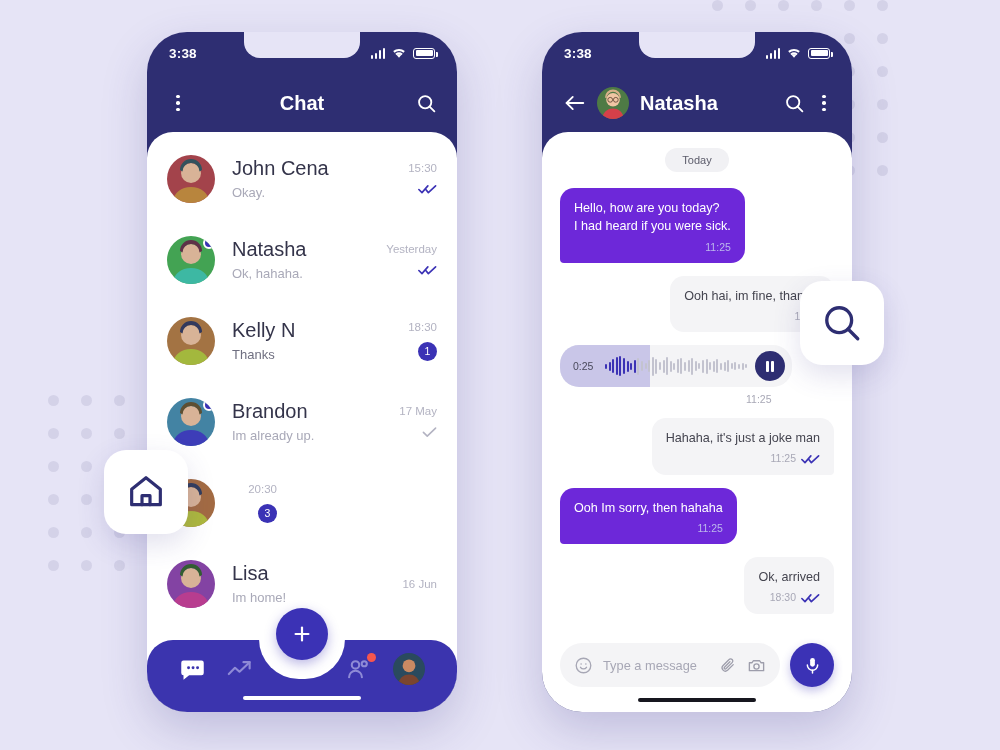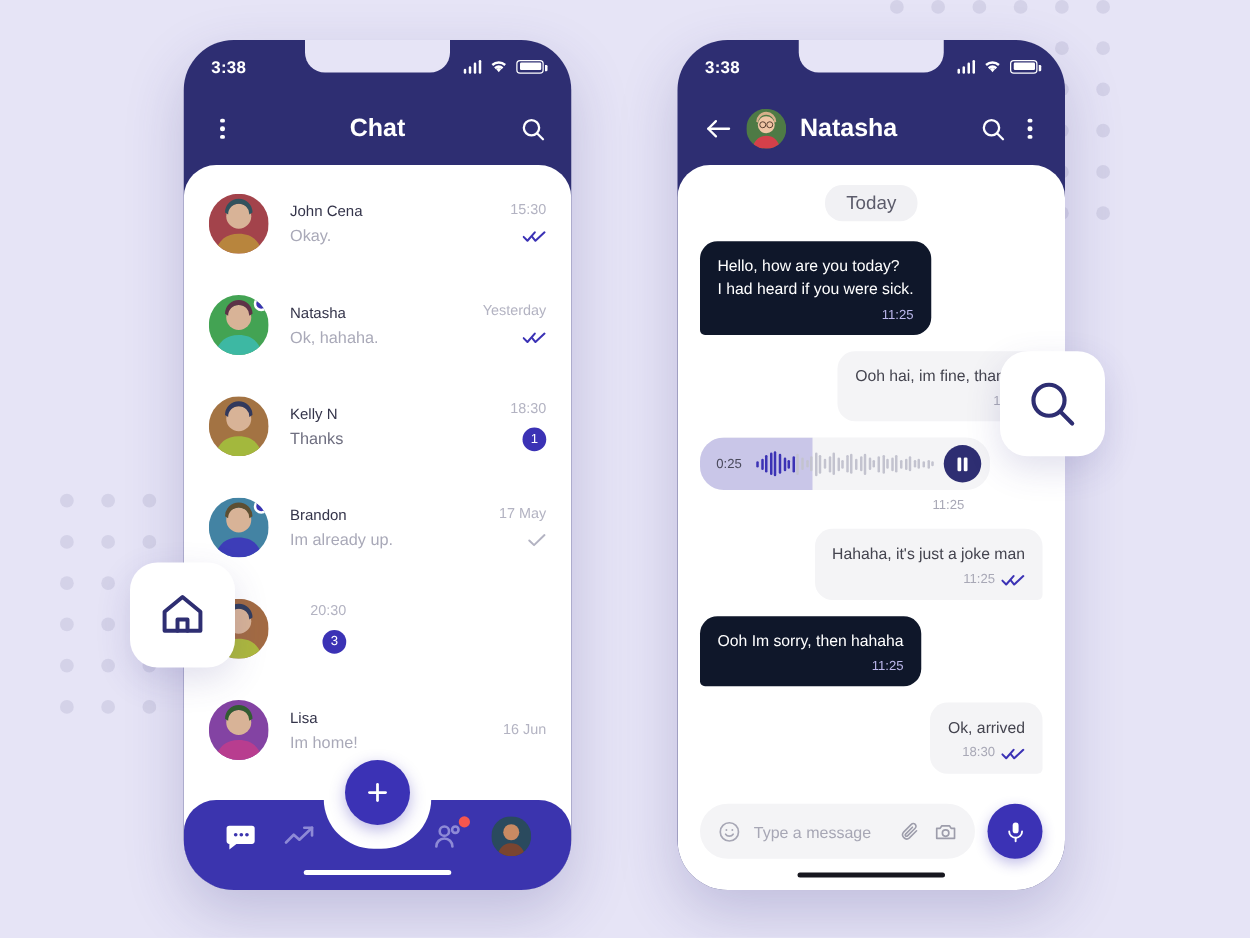--- a/index.html
+++ b/index.html
@@ -63,21 +63,21 @@
     overflow: hidden;
   }
   .chat-list { padding: 6px 0 0 0; }
   .chat-row { display: flex; align-items: center; height: 81px; padding: 0 20px; cursor: pointer; }
   .avatar { position: relative; width: 48px; height: 48px; border-radius: 50%; flex: 0 0 48px; overflow: hidden; }
   .online-dot {
     position: absolute; top: 1px; right: 0px; width: 12px; height: 12px;
     border-radius: 50%; background: #3b32b5; border: 2px solid #fff;
   }
   .row-mid { flex: 1; min-width: 0; margin-left: 17px; }
-  .row-name { font-size: 12px; color: #34344a; margin-bottom: 5px; }
+  .row-name { font-size: 20px; color: #34344a; margin-bottom: 5px; }
   .row-msg { font-size: 13px; color: #a9a9b8; white-space: nowrap; overflow: hidden; text-overflow: ellipsis; }
   .row-msg.dark { color: #6f6f80; }
   .row-right { width: 62px; text-align: right; display:flex; flex-direction:column; align-items:flex-end; gap:9px; }
   .row-time { font-size: 11.5px; color: #b3b3c2; }
   .badge {
     min-width: 19px; height: 19px; border-radius: 50%; background: #3b32b5;
     color: #fff; font-size: 10.5px; display: flex; align-items: center; justify-content: center; padding: 0 5px;
   }
   .ticks { display:flex; align-items:center; }
 
@@ -106,27 +106,27 @@
   .red-dot { position:absolute; top:-2px; right:-3px; width:9px; height:9px; border-radius:50%; background:#f6564e; }
 
   
   .conv-sheet {
     position: absolute; left: 0; right: 0; top: 100px; bottom: 0;
     background: #fff; border-top-left-radius: 26px; border-top-right-radius: 26px;
     padding: 16px 18px 0; display: flex; flex-direction: column;
   }
   .daypill {
     align-self: center; background: #f1f1f4; color: #5c5c6b;
-    font-size: 15px; padding: 6px 17px; border-radius: 14px; margin-bottom: 16px;
+    font-size: 11px; padding: 6px 17px; border-radius: 14px; margin-bottom: 16px;
   }
   .msgs { flex: 1; display: flex; flex-direction: column; gap: 13px; }
   .bubble { max-width: 232px; padding: 11px 14px 8px; position: relative; font-size: 12.6px; line-height: 1.45; }
   .bubble .meta { display:flex; align-items:center; justify-content:flex-end; gap:5px; margin-top: 4px; }
   .bubble .time { font-size: 10.5px; }
-  .b-out { align-self: flex-start; background: #0f172a; color: #fff; border-radius: 14px 14px 14px 4px; }
+  .b-out { align-self: flex-start; background: #6d28d9; color: #fff; border-radius: 14px 14px 14px 4px; }
   .b-out .time { color: #bcb8ec; }
   .b-in { align-self: flex-end; background: #f4f4f6; color: #44444f; border-radius: 14px 14px 4px 14px; }
   .b-in .time { color: #a8a8b6; }
   .voice {
     align-self: flex-start; width: 232px; background: #f4f4f6; border-radius: 19px;
     height: 42px; display: flex; align-items: center; position: relative; overflow: hidden;
   }
   .voice .played { position: absolute; left:0; top:0; bottom:0; width: 90px; background: #c9c6e8; }
   .voice .dur { position: relative; z-index: 2; font-size: 10.5px; color: #4a4a5c; margin-left: 13px; width: 26px; }
   .wave { position: relative; z-index: 2; flex: 1; display: flex; align-items: center; gap: 1.6px; height: 22px; margin: 0 6px; }

